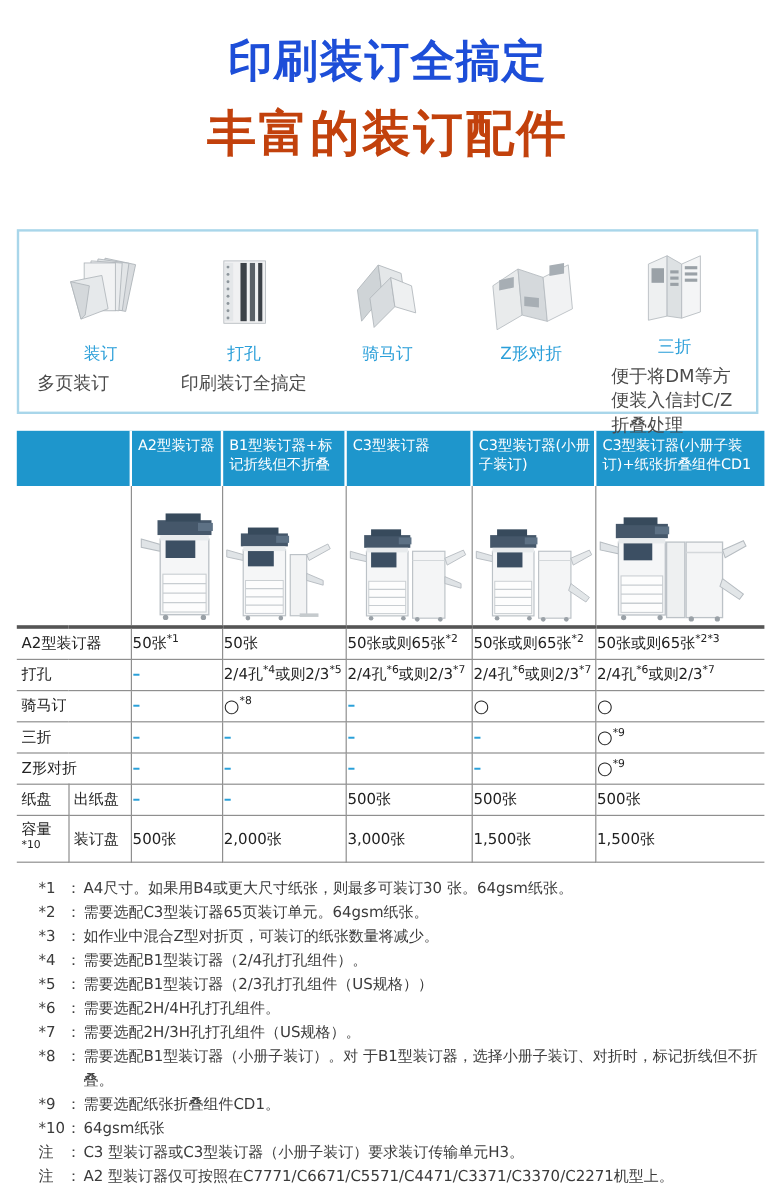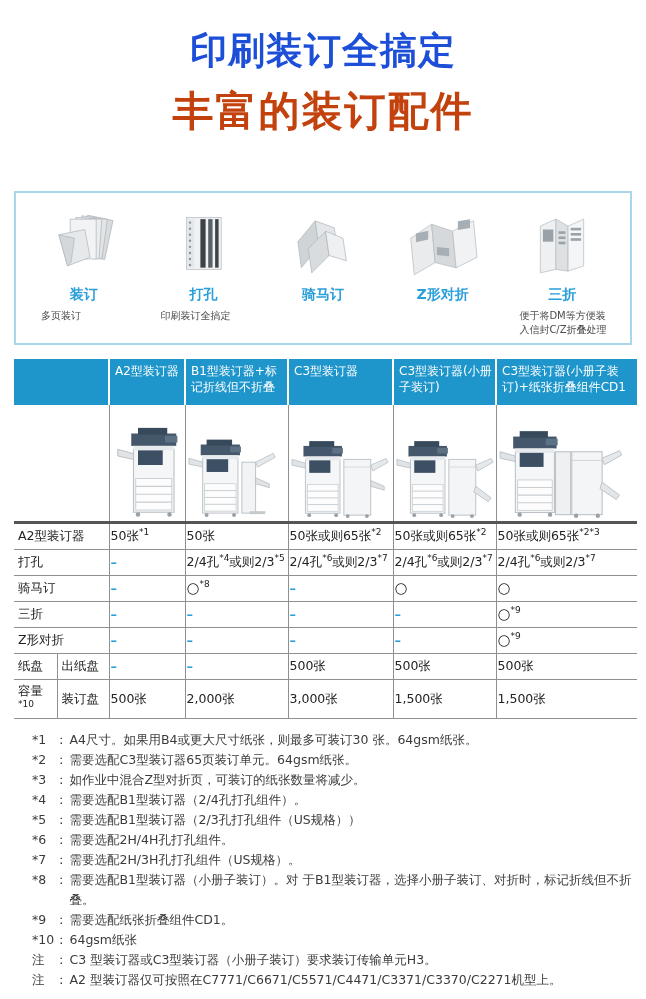--- a/index.html
+++ b/index.html
@@ -6,22 +6,22 @@
   body{width:646px;height:999px;overflow:hidden;font-family:"DejaVu Sans","Liberation Sans",sans-serif;color:#333;}
   .page{width:646px;height:999px;position:relative;}
 
   .title{margin:0;padding-top:26px;text-align:center;font-size:37px;font-weight:bold;color:#1d4ed8;letter-spacing:1px;}
   .subtitle{margin:8px 0 0;text-align:center;font-size:41px;font-weight:bold;color:#c2410c;letter-spacing:2px;}
 
   
   .feature-box{box-sizing:border-box;width:618px;height:154px;margin:52px 0 0 14px;border:2px solid #a9d6ea;display:flex;padding:12px 8px 6px;}
   .feature{flex:1;padding:0 7px;display:flex;flex-direction:column;align-items:center;min-width:0;}
   .f-img{height:76px;display:flex;align-items:flex-end;justify-content:center;}
-  .f-label{color:#2b9fd9;font-size:14px;font-weight:bold;margin-top:5px;}
-  .f-desc{font-size:10px;color:#4a4a4a;margin-top:5px;line-height:1.35;align-self:flex-start;margin-left:10px;}
+  .f-label{color:#2b9fd9;font-size:14px;font-weight:normal;margin-top:5px;}
+  .f-desc{font-size:15px;color:#4a4a4a;margin-top:5px;line-height:1.35;align-self:flex-start;}
 
   
   .spec-table{border-collapse:collapse;table-layout:fixed;width:623px;margin:14px 0 0 14px;}
   .spec-table th,.spec-table td{font-weight:normal;}
   .spec-table tr > *:last-child{border-right:none !important;}
   thead th{background:#1e96cc;color:#fff;font-size:12px;text-align:left;vertical-align:top;padding:5px 2px 4px 5px;height:37px;border-right:2px solid #fff;line-height:1.3;}
   .img-cell,.img-spacer{border-right:1px solid #8f8f8f;border-bottom:3px solid #555;height:112px;text-align:center;vertical-align:bottom;padding:2px 1px;}
   #spec-rows th,#spec-rows td{border-right:1px solid #8f8f8f;border-bottom:1px solid #8f8f8f;font-size:12.5px;padding:3px 1px;height:19px;vertical-align:middle;color:#222;}
   #spec-rows th.lbl{text-align:left;padding-left:4px;}
   #spec-rows td.dash{color:#2aa0d9;font-weight:bold;font-size:13px;}

